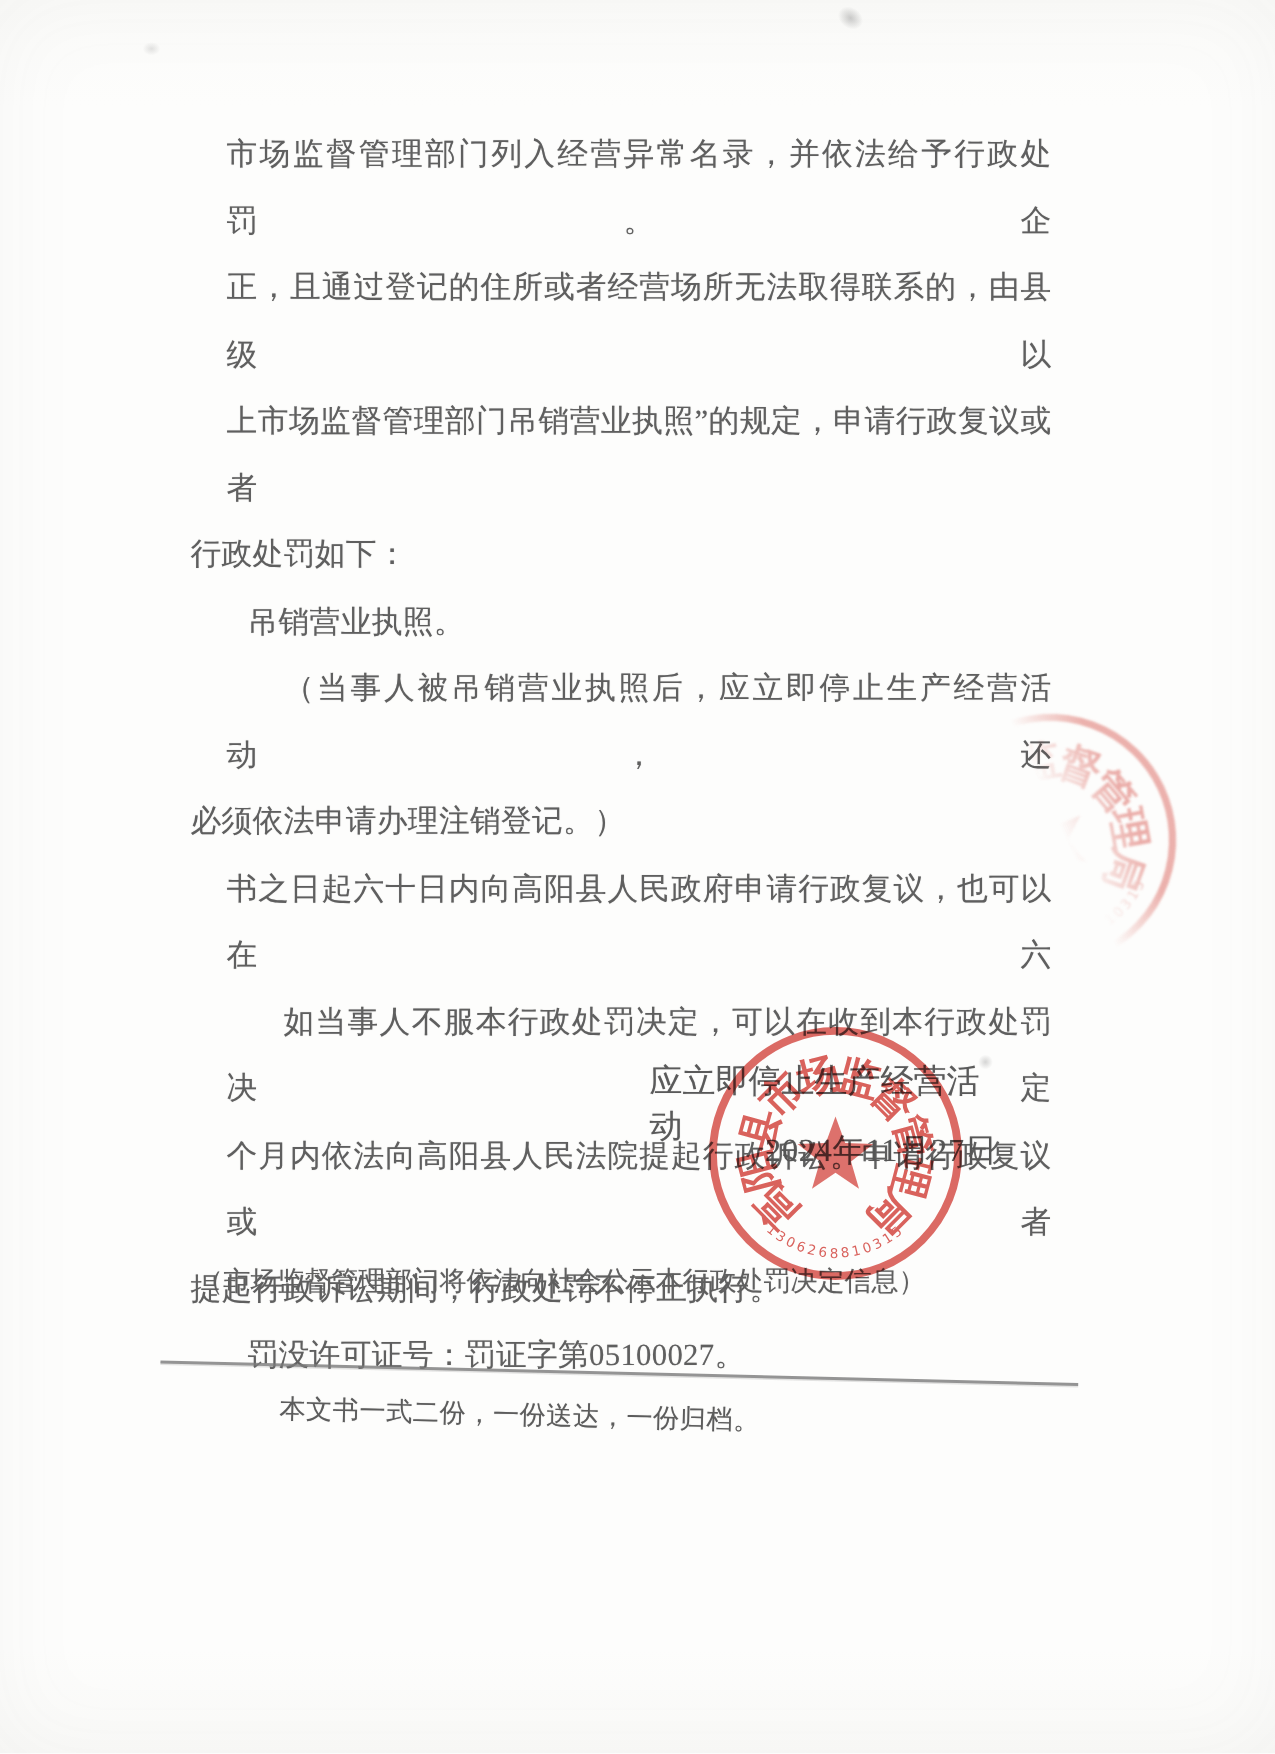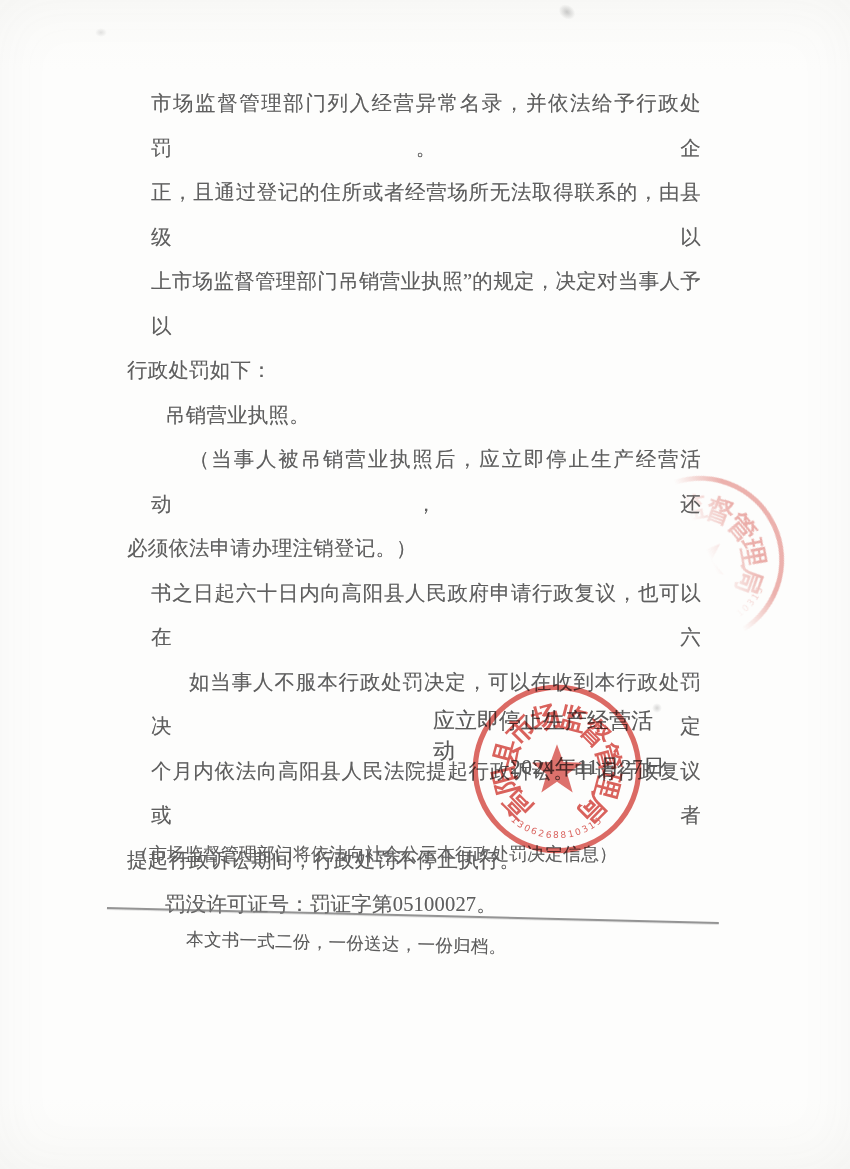--- a/index.html
+++ b/index.html
@@ -93,21 +93,21 @@
     background:radial-gradient(ellipse at center,rgba(120,120,120,0.3),rgba(120,120,120,0) 70%);}
 </style>
 </head>
 <body>
 
 <div class="page">
 
   <div class="body-text">
     <div class="ln j">市场监督管理部门列入经营异常名录，并依法给予行政处罚。企</div>
     <div class="ln j">正，且通过登记的住所或者经营场所无法取得联系的，由县级以</div>
-    <div class="ln j">上市场监督管理部门吊销营业执照”的规定，决定对当事人予以</div>
+    <div class="ln j">上市场监督管理部门吊销营业执照”的规定，申请行政复议或者</div>
     <div class="ln s">行政处罚如下：</div>
     <div class="ln ind s">吊销营业执照。</div>
     <div class="ln ind j">（当事人被吊销营业执照后，应立即停止生产经营活动，还</div>
     <div class="ln s">必须依法申请办理注销登记。）</div>
     <div class="ln j">书之日起六十日内向高阳县人民政府申请行政复议，也可以在六</div>
     <div class="ln ind j">如当事人不服本行政处罚决定，可以在收到本行政处罚决定</div>
     <div class="ln j">个月内依法向高阳县人民法院提起行政诉讼。申请行政复议或者</div>
     <div class="ln s">提起行政诉讼期间，行政处罚不停止执行。</div>
     <div class="ln ind s">罚没许可证号：罚证字第05100027。</div>
   </div>

